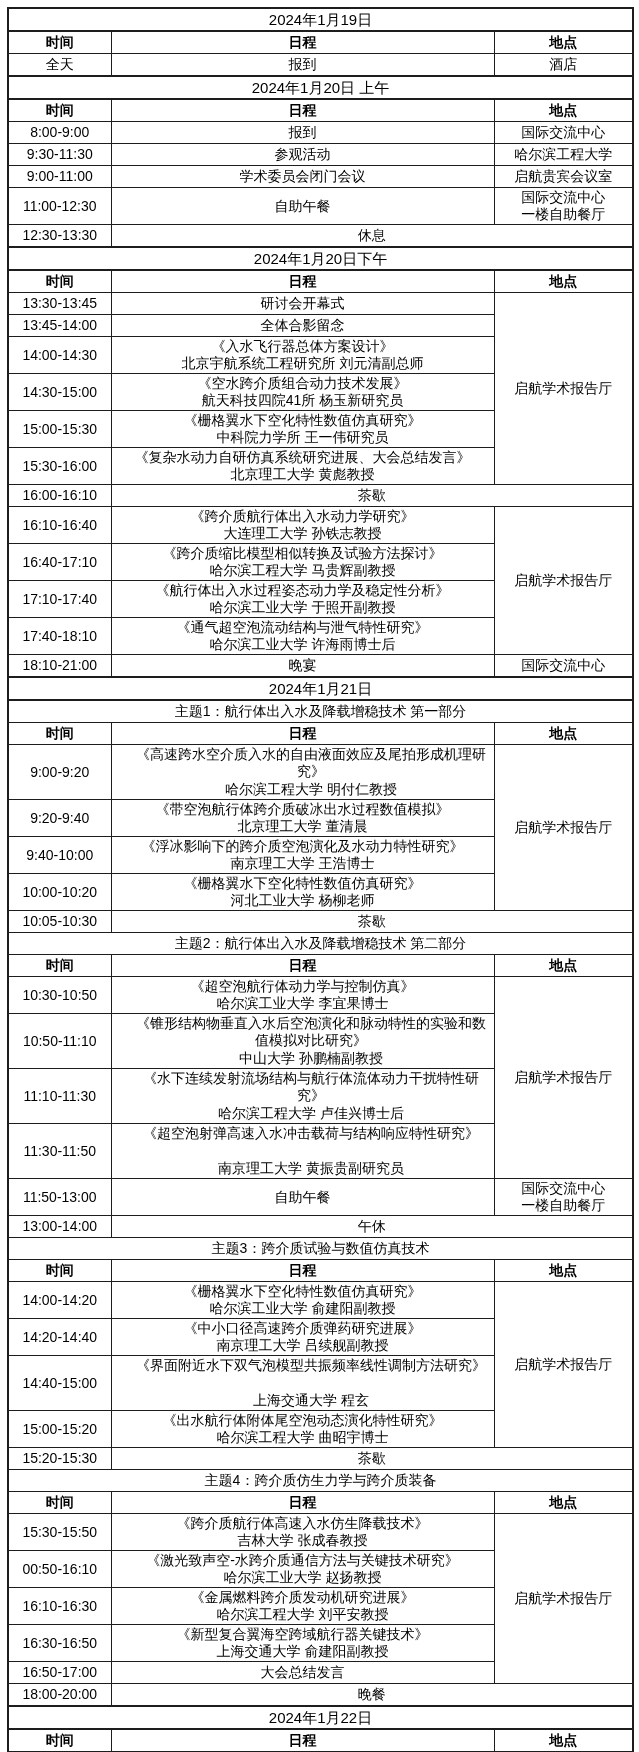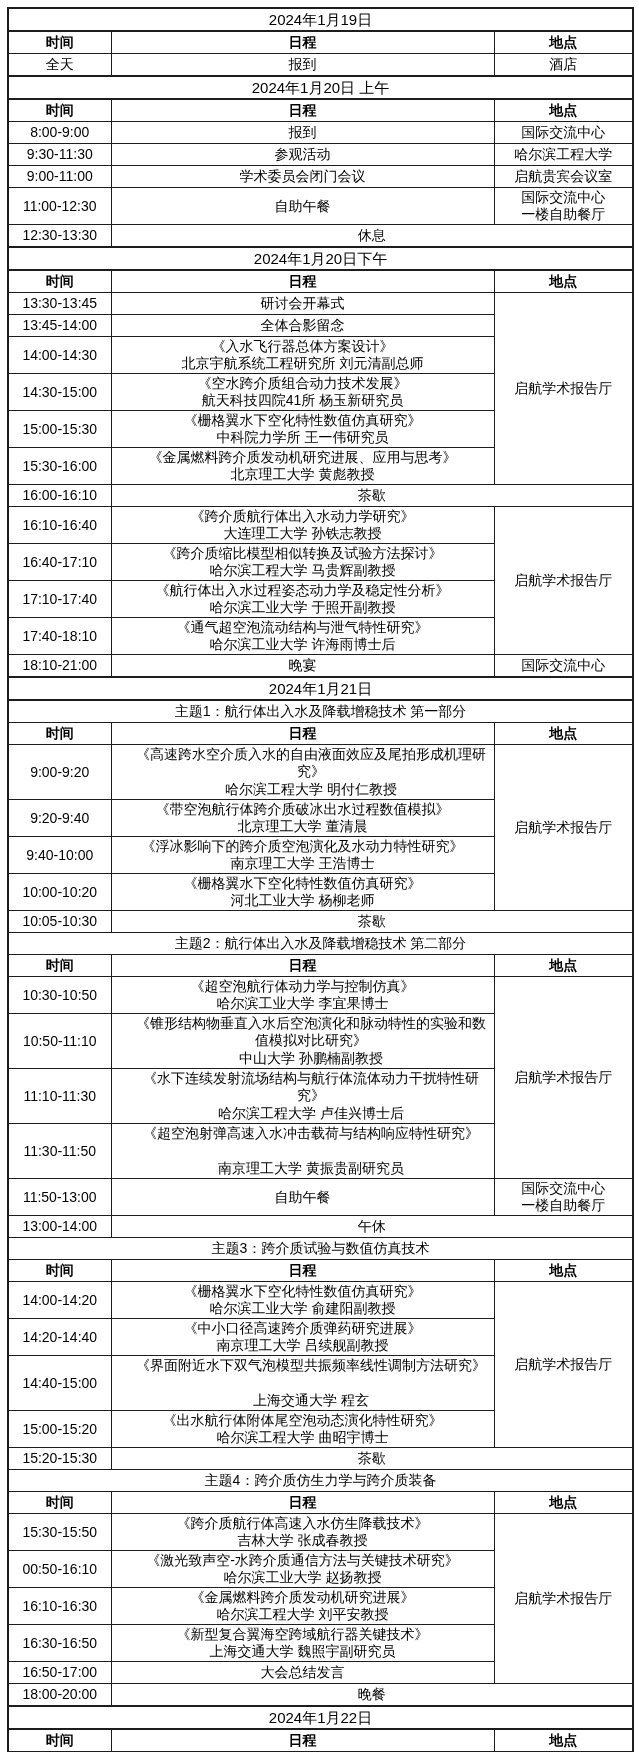--- a/index.html
+++ b/index.html
@@ -154,21 +154,21 @@
             <div class="cellbox sched">
               <div class="line">《栅格翼水下空化特性数值仿真研究》</div>
               <div class="line">中科院力学所  王一伟研究员</div>
             </div>
           </td>
         </tr>
         <tr class="event h2">
           <td>15:30-16:00</td>
           <td>
             <div class="cellbox sched">
-              <div class="line">《金属燃料跨介质发动机研究进展、应用与思考》</div>
+              <div class="line">《复杂水动力自研仿真系统研究进展、大会总结发言》</div>
               <div class="line">北京理工大学  黄彪教授</div>
             </div>
           </td>
         </tr>
         <tr class="span h1">
           <td>16:00-16:10</td>
           <td colspan="2">茶歇</td>
         </tr>
         <tr class="event h2">
           <td>16:10-16:40</td>
@@ -406,21 +406,21 @@
               <div class="line">《金属燃料跨介质发动机研究进展》</div>
               <div class="line">哈尔滨工程大学  刘平安教授</div>
             </div>
           </td>
         </tr>
         <tr class="event h2">
           <td>16:30-16:50</td>
           <td>
             <div class="cellbox sched">
               <div class="line">《新型复合翼海空跨域航行器关键技术》</div>
-              <div class="line">上海交通大学  魏照宇副研究员</div>
+              <div class="line">上海交通大学  俞建阳副教授</div>
             </div>
           </td>
         </tr>
         <tr class="event h1">
           <td>16:50-17:00</td>
           <td>大会总结发言</td>
         </tr>
         <tr class="span h1">
           <td>18:00-20:00</td>
           <td colspan="2">晚餐</td>

